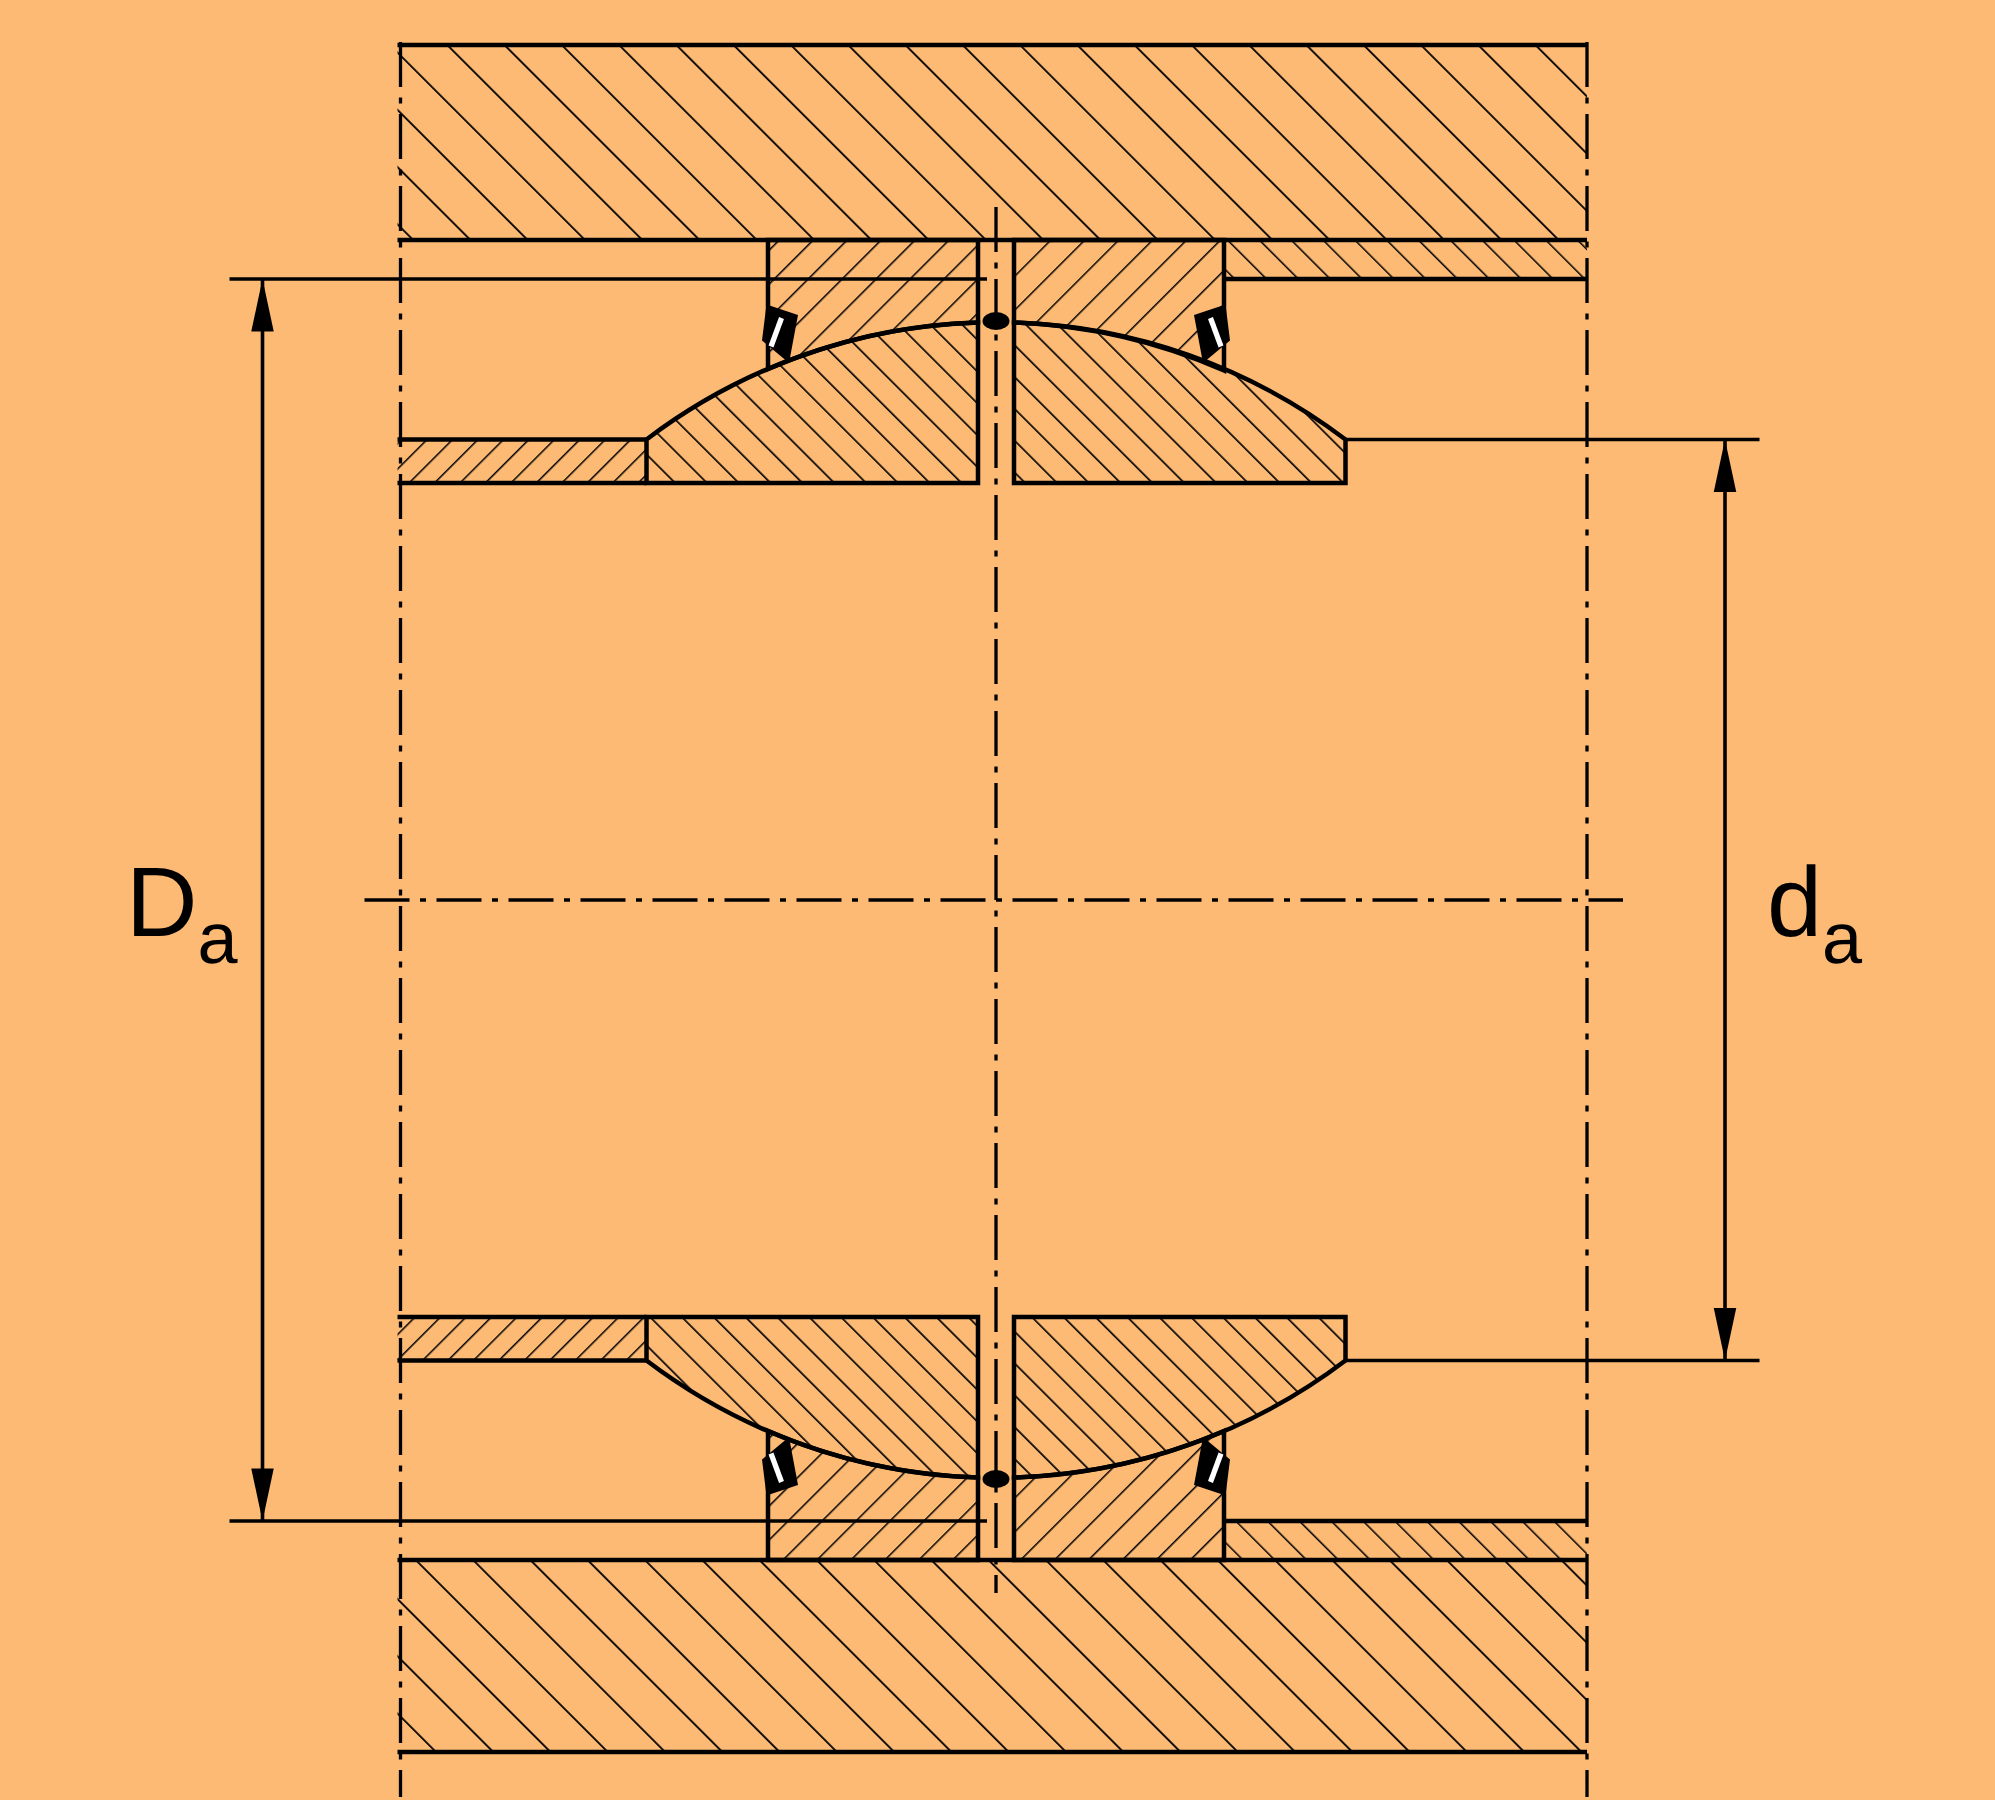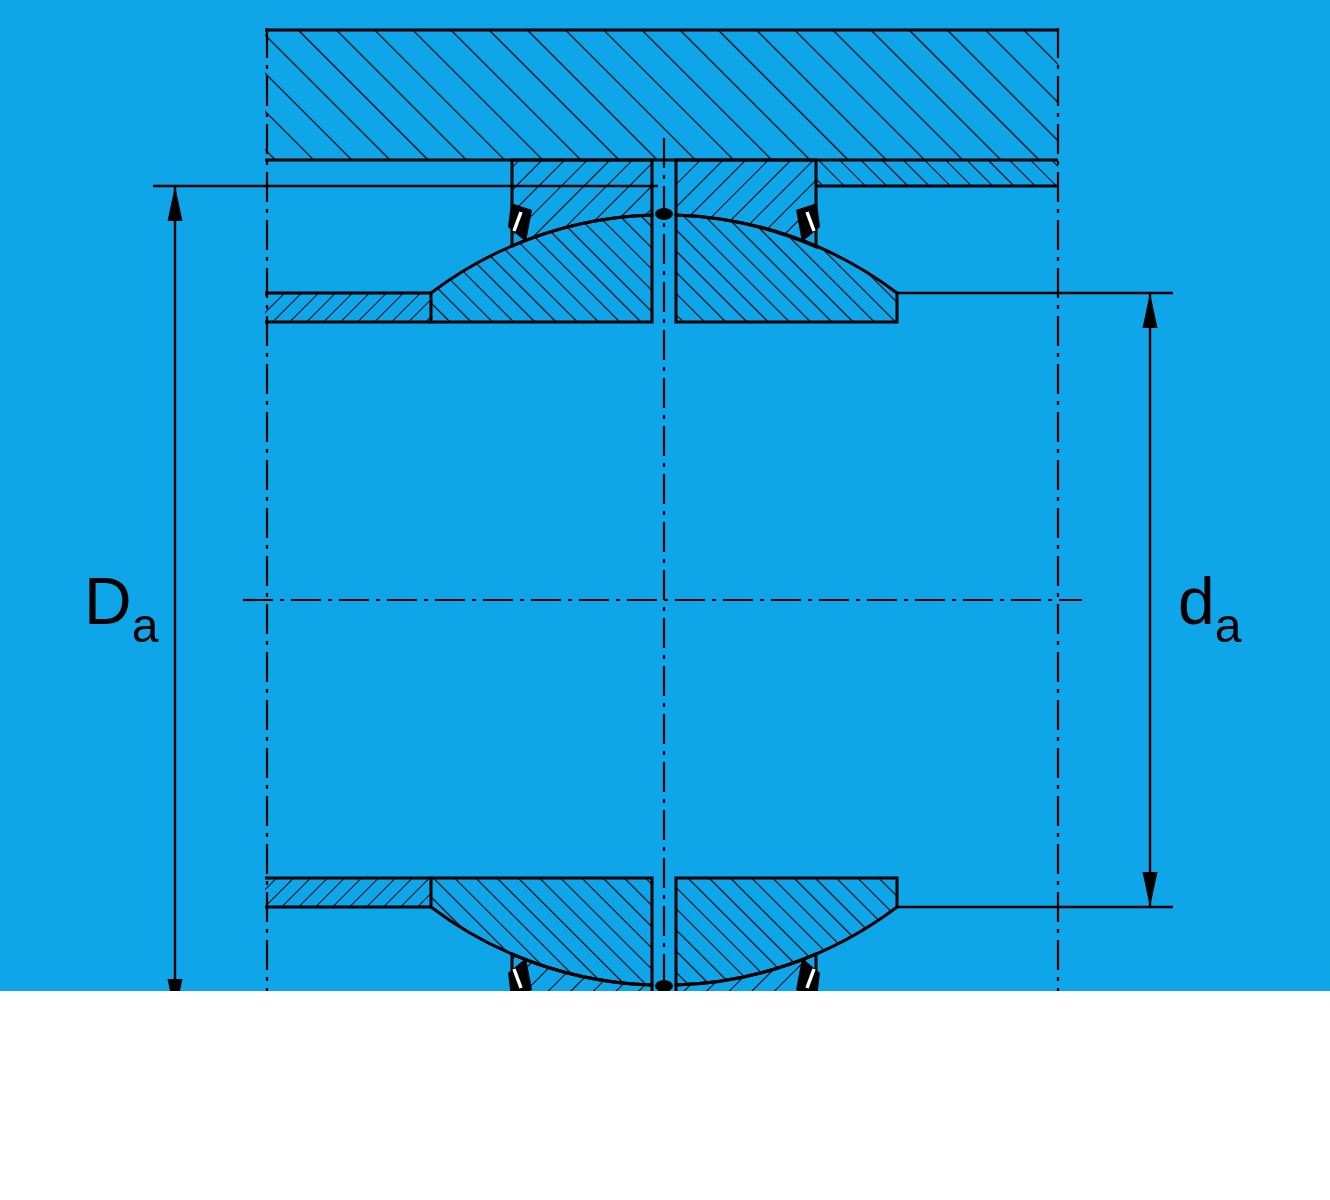--- a/index.html
+++ b/index.html
@@ -1,16 +1,16 @@
 <!DOCTYPE html>
 <html><head>
 <meta charset="utf-8">
 <style>
   html,body{margin:0;padding:0;background:#ffffff;}
-  .stage{width:1330px;height:991px;position:relative;background:#0ea5e9;overflow:hidden;}
+  .stage{width:1330px;height:1200px;position:relative;background:#fdba74;overflow:hidden;}
   svg{display:block;}
   text{font-family:"Liberation Sans","DejaVu Sans",sans-serif;fill:#000;}
 </style>
 </head>
 <body>
 
 <div class="stage">
 <svg width="1330" height="1200" viewBox="0 0 1330 1200">
   <defs>
 

